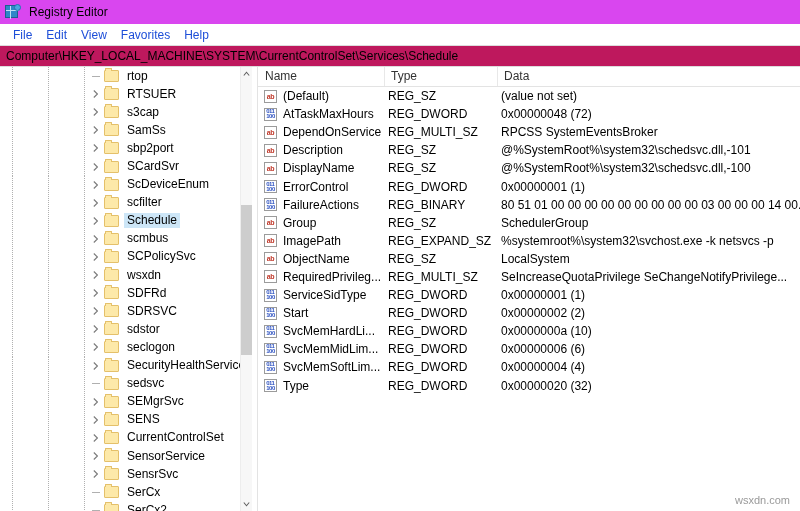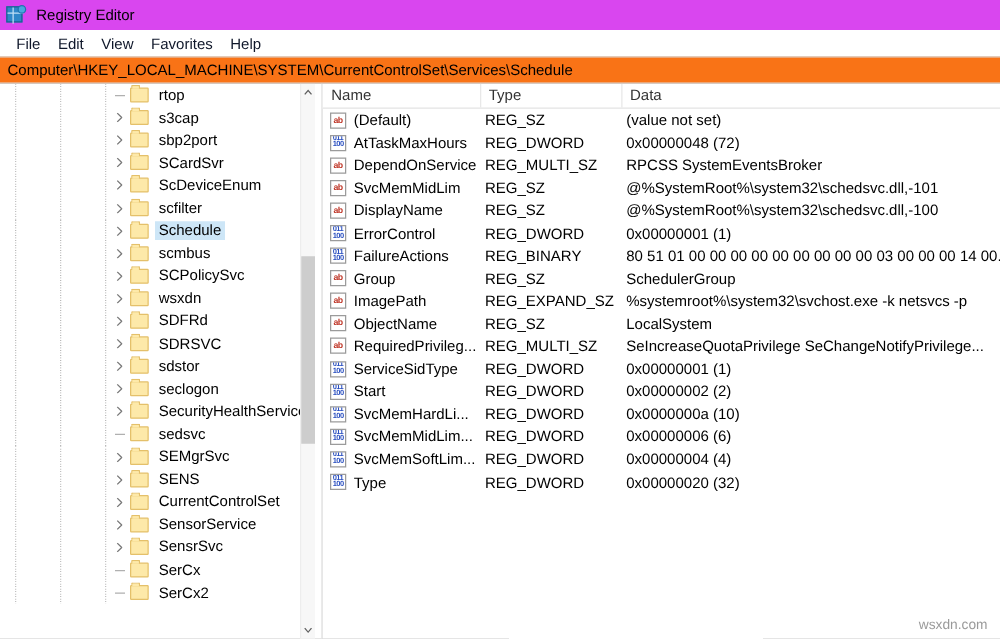--- a/index.html
+++ b/index.html
@@ -18,25 +18,25 @@
   .appicon .grid{position:absolute;left:0;top:1px;width:13px;height:13px;background:#2e87c8;
     border:1px solid #1d5f90;box-sizing:border-box;}
   .appicon .grid:before{content:"";position:absolute;left:0;top:4px;width:13px;height:1px;background:#bfe0f5;}
   .appicon .grid:after{content:"";position:absolute;left:4px;top:0;width:1px;height:13px;background:#bfe0f5;}
   .appicon .gear{position:absolute;right:0;top:0;width:7px;height:7px;border-radius:50%;
     background:#49a7e0;border:1px solid #2173ae;box-sizing:border-box;}
   .titletext{font-size:12px;color:#000;}
 
   
   .menubar{height:21px;display:flex;align-items:center;padding-left:6px;background:#fff;}
-  .menu-item{font-size:12px;color:#0f172a;padding:2px 7px;cursor:default;}
+  .menu-item{font-size:12px;color:#1d4ed8;padding:2px 7px;cursor:default;}
 
   
   .addressbar{height:20px;border-top:1px solid #dcdcdc;border-bottom:1px solid #dcdcdc;
-    display:flex;align-items:center;padding-left:6px;background:#f97316;}
+    display:flex;align-items:center;padding-left:6px;background:#be185d;}
   .addresstext{font-size:12px;color:#000;white-space:nowrap;}
 
   
   .main{position:absolute;left:0;top:67px;width:800px;height:444px;display:flex;background:#737373;}
 
   
   .treepane{position:relative;width:257px;height:444px;background:#fff;
     border-right:1px solid #e3e3e3;overflow:hidden;flex:none;}
   .treeclip{position:absolute;left:0;top:0;width:240px;height:444px;overflow:hidden;}
   .treerow{height:18.1px;display:flex;align-items:center;position:relative;white-space:nowrap;}
@@ -121,21 +121,45 @@
           <div class="treerow">
             <span class="guide g1"></span>
             <span class="guide g2"></span>
             <span class="guide g3"></span>
             <span class="twisty">
               <svg width="5" height="8" viewBox="0 0 5 8">
                 <path d="M0.8 0.5 L4.4 4 L0.8 7.5" fill="none" stroke="#7a7a7a" stroke-width="1.1"></path>
               </svg>
             </span>
             <span class="folder"></span>
+            <span class="tlabel">RTSUER</span>
+          </div>
+          <div class="treerow">
+            <span class="guide g1"></span>
+            <span class="guide g2"></span>
+            <span class="guide g3"></span>
+            <span class="twisty">
+              <svg width="5" height="8" viewBox="0 0 5 8">
+                <path d="M0.8 0.5 L4.4 4 L0.8 7.5" fill="none" stroke="#7a7a7a" stroke-width="1.1"></path>
+              </svg>
+            </span>
+            <span class="folder"></span>
             <span class="tlabel">s3cap</span>
+          </div>
+          <div class="treerow">
+            <span class="guide g1"></span>
+            <span class="guide g2"></span>
+            <span class="guide g3"></span>
+            <span class="twisty">
+              <svg width="5" height="8" viewBox="0 0 5 8">
+                <path d="M0.8 0.5 L4.4 4 L0.8 7.5" fill="none" stroke="#7a7a7a" stroke-width="1.1"></path>
+              </svg>
+            </span>
+            <span class="folder"></span>
+            <span class="tlabel">SamSs</span>
           </div>
           <div class="treerow">
             <span class="guide g1"></span>
             <span class="guide g2"></span>
             <span class="guide g3"></span>
             <span class="twisty">
               <svg width="5" height="8" viewBox="0 0 5 8">
                 <path d="M0.8 0.5 L4.4 4 L0.8 7.5" fill="none" stroke="#7a7a7a" stroke-width="1.1"></path>
               </svg>
             </span>
@@ -411,21 +435,21 @@
             <span class="vdata">0x00000048 (72)</span>
           </div>
           <div class="vrow">
             <span class="vicon sz">ab</span>
             <span class="vname">DependOnService</span>
             <span class="vtype">REG_MULTI_SZ</span>
             <span class="vdata">RPCSS SystemEventsBroker</span>
           </div>
           <div class="vrow">
             <span class="vicon sz">ab</span>
-            <span class="vname">SvcMemMidLim</span>
+            <span class="vname">Description</span>
             <span class="vtype">REG_SZ</span>
             <span class="vdata">@%SystemRoot%\system32\schedsvc.dll,-101</span>
           </div>
           <div class="vrow">
             <span class="vicon sz">ab</span>
             <span class="vname">DisplayName</span>
             <span class="vtype">REG_SZ</span>
             <span class="vdata">@%SystemRoot%\system32\schedsvc.dll,-100</span>
           </div>
           <div class="vrow">

